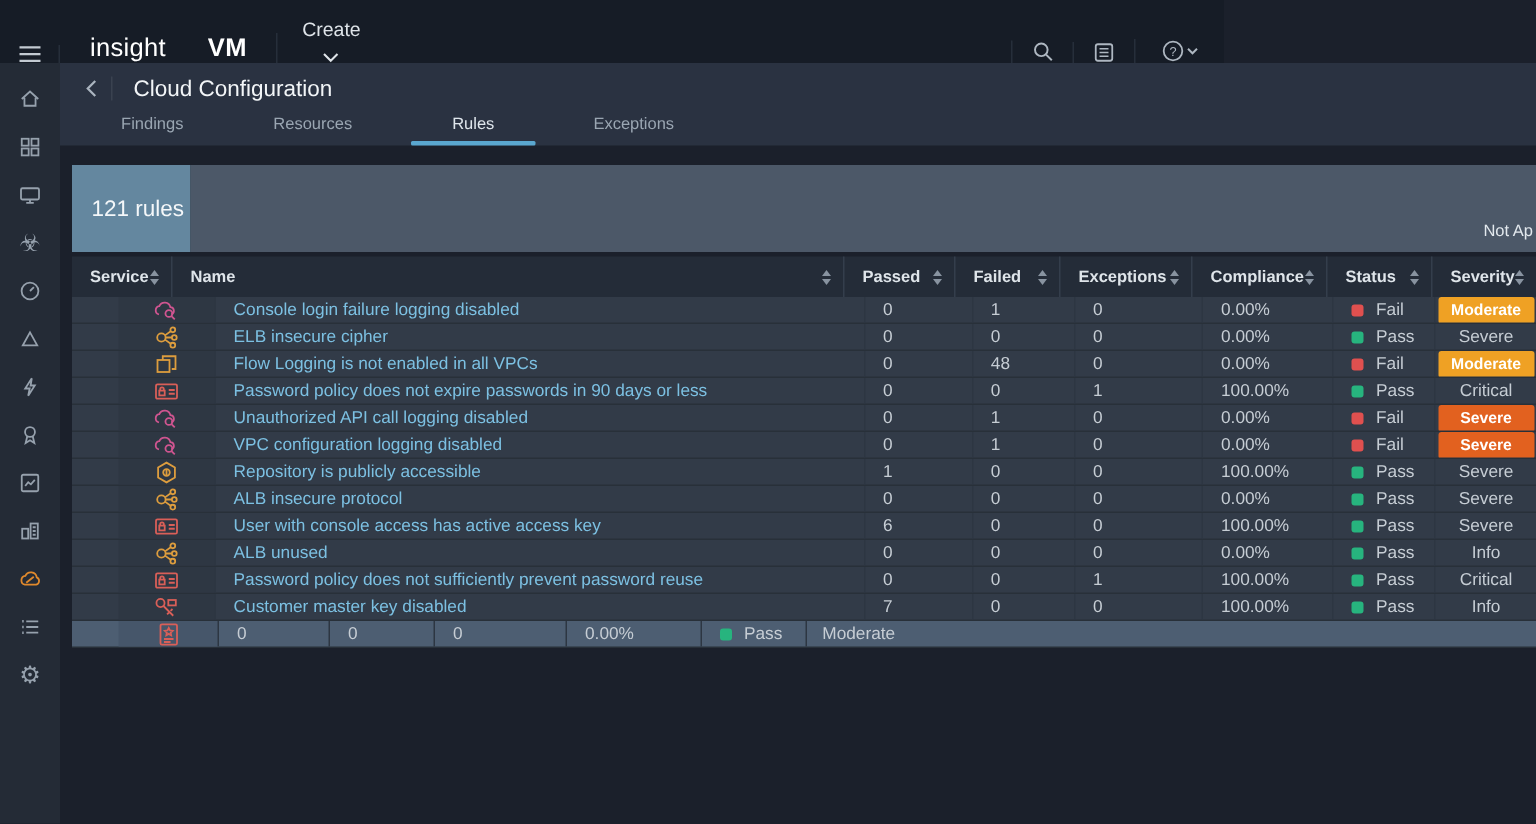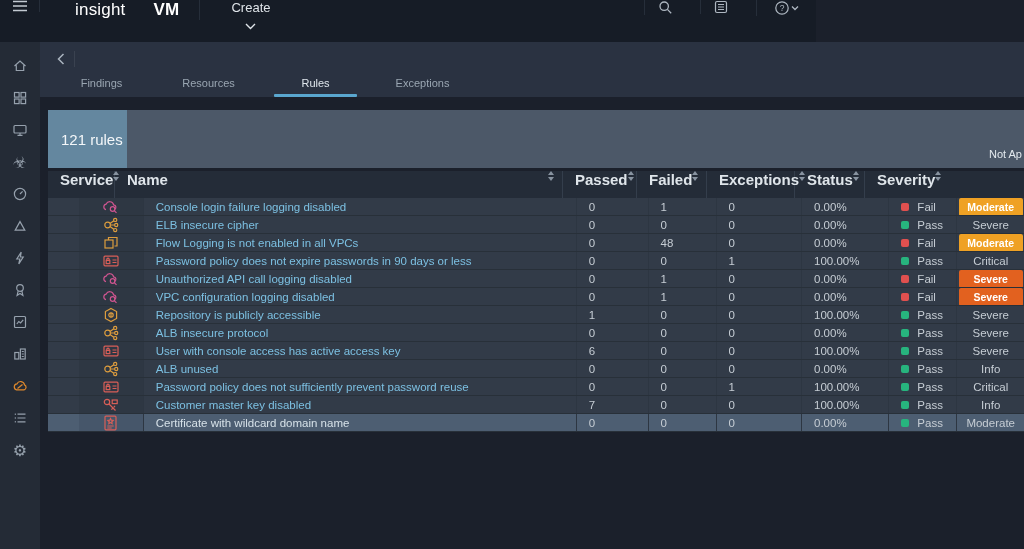--- a/index.html
+++ b/index.html
@@ -1,21 +1,21 @@
 <!DOCTYPE html>
 <html><head>
 <meta charset="utf-8">
 <style>
   * { box-sizing: border-box; margin: 0; padding: 0; }
   html,body { width:1024px; height:549px; overflow:hidden; background:#1b202b;
     font-family:"Liberation Sans", sans-serif; }
 
   
   .topbar { position:absolute; top:0; left:0; width:816px; height:42px;
-    background:#161c26; display:flex; align-items:flex-start; z-index:5;gap:15px; }
+    background:#161c26; display:flex; align-items:flex-end; z-index:5; }
   .tb-section { display:flex; align-items:center; justify-content:center; }
   .hamburger { width:40px; border-right:1px solid #262e3a; color:#c3cad2; cursor:pointer; }
   .logo { padding:0 20px; color:#ffffff; font-size:17px; letter-spacing:.2px;
     border-right:1px solid #262e3a; }
   .logo b { font-weight:700;margin-left:28px; }
   .create { padding:0 16px; color:#dfe4e9; font-size:13px; gap:8px; cursor:pointer;flex-direction:column; }
   .tb-spacer { flex:1; }
   .tb-icon { width:41px; border-left:1px solid #262e3a; color:#aeb7c1; cursor:pointer; }
 
   
@@ -48,21 +48,21 @@
     display:flex; }
   .count-box { width:79px; background:#64879f; color:#f4f7f9; font-size:15px;
     display:flex; align-items:center; padding-left:13px; }
   .toolbar-rest { flex:1; background:#4c5868; position:relative; }
   .not-ap { position:absolute; right:2px; bottom:8px; color:#e3e9ee; font-size:11px;
     white-space:nowrap; cursor:pointer; }
 
   
   .table { position:absolute; top:129px; left:8px; width:976px; }
   .thead { display:flex; height:27px; background:#242c38; }
-  .th { display:flex; align-items:flex-start; padding-left:12px; font-size:15px;
+  .th { display:flex; align-items:center; padding-left:12px; font-size:11px;
     font-weight:700; color:#dfe5ea; border-right:1px solid #343e4c; cursor:pointer; }
   .th:last-child { border-right:none; }
   .sort { display:flex; flex-direction:column; gap:2px; margin-left:auto; margin-right:8px; }
   .sort i { width:0; height:0; border-left:3.5px solid transparent;
     border-right:3.5px solid transparent; display:block; }
   .sort .up { border-bottom:4px solid #8893a0; }
   .sort .down { border-top:4px solid #8893a0; }
 
   .col-service { width:67px; } .col-name { width:448px; } .col-passed { width:74px; }
   .col-failed { width:70px; } .col-exceptions { width:88px; } .col-compliance { width:90px; }
@@ -233,20 +233,21 @@
   </div>
 
 <div class="main">
   <div class="page-header">
     <div class="back">
       <svg width="8" height="12" viewBox="0 0 8 12">
           <path d="M6.5 1L1.5 6l5 5" fill="none" stroke="currentColor" stroke-width="1.5"></path>
         </svg>
     </div>
     <div class="hdr-div"></div>
+    <div class="page-title">Cloud Configuration</div>
   </div>
 
   <div class="tabs" id="tabs">
       <div class="tab">Findings</div>
       <div class="tab">Resources</div>
       <div class="tab active">Rules</div>
       <div class="tab">Exceptions</div>
     </div>
 
   <div class="toolbar">
@@ -281,20 +282,27 @@
         </div>
         <div class="th col-failed">
           <span>Failed</span>
           <span class="sort">
             <i class="up"></i>
             <i class="down"></i>
           </span>
         </div>
         <div class="th col-exceptions">
           <span>Exceptions</span>
+          <span class="sort">
+            <i class="up"></i>
+            <i class="down"></i>
+          </span>
+        </div>
+        <div class="th col-compliance">
+          <span>Compliance</span>
           <span class="sort">
             <i class="up"></i>
             <i class="down"></i>
           </span>
         </div>
         <div class="th col-status">
           <span>Status</span>
           <span class="sort">
             <i class="up"></i>
             <i class="down"></i>
@@ -620,23 +628,20 @@
         <div class="row highlighted">
           <div class="td td-service col-service">
             <span class="ic-red">
               <svg width="17" height="18" viewBox="0 0 17 18">
                 <rect x="3" y="2.2" width="11" height="13.6" rx="1" fill="none" stroke="currentColor" stroke-width="1.2"></rect>
                 <path d="M8.5 4.6l.8 1.6 1.8.3-1.3 1.2.3 1.8-1.6-.9-1.6.9.3-1.8-1.3-1.2 1.8-.3z" fill="none" stroke="currentColor" stroke-width="1.2"></path>
                 <path d="M5.3 12h6.4M5.3 14h4.4" fill="none" stroke="currentColor" stroke-width="1.2"></path>
               </svg>
             </span>
           </div>
-          <div class="td col-name">
-            <a class="name-link">Certificate with wildcard domain name</a>
-          </div>
           <div class="td col-passed">0</div>
           <div class="td col-failed">0</div>
           <div class="td col-exceptions">0</div>
           <div class="td col-compliance">0.00%</div>
           <div class="td col-status">
             <span class="dot pass"></span>
             <span>Pass</span>
           </div>
           <div class="td td-severity col-severity">
             <span class="sev-plain">Moderate</span>

